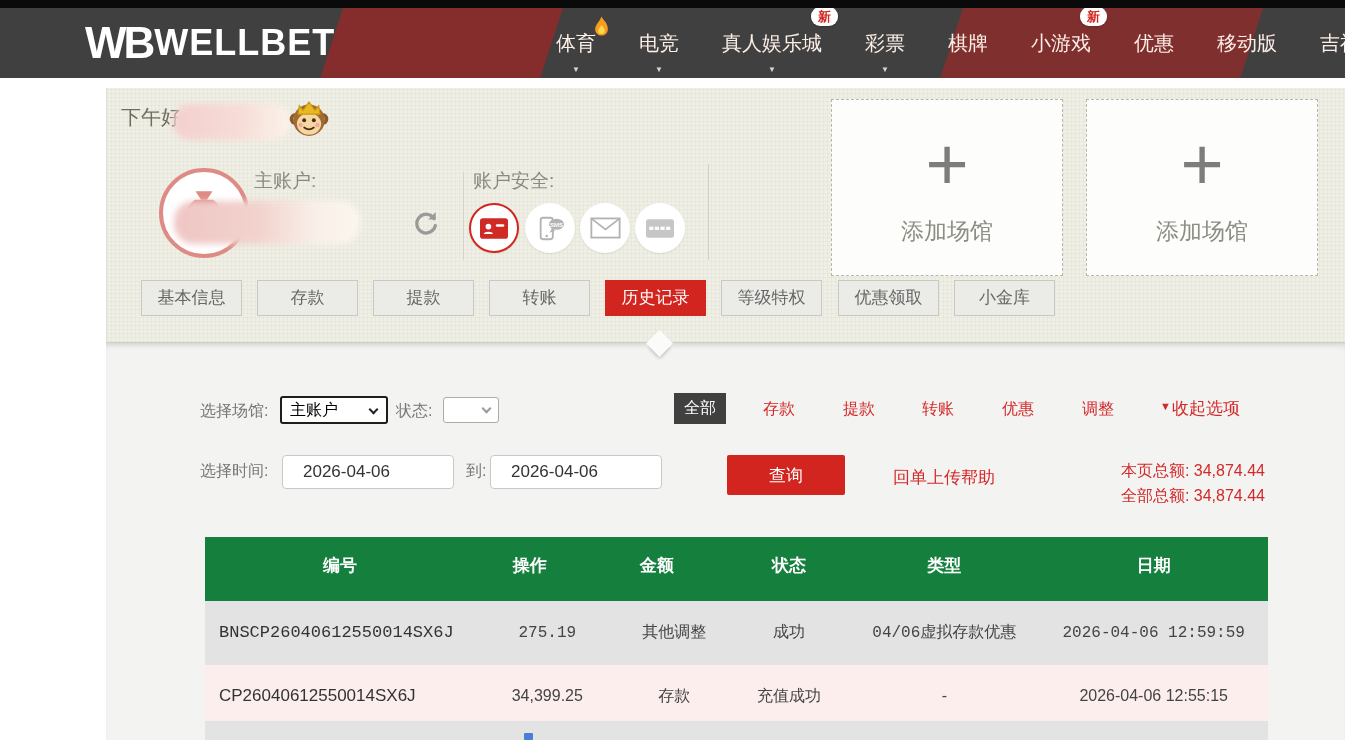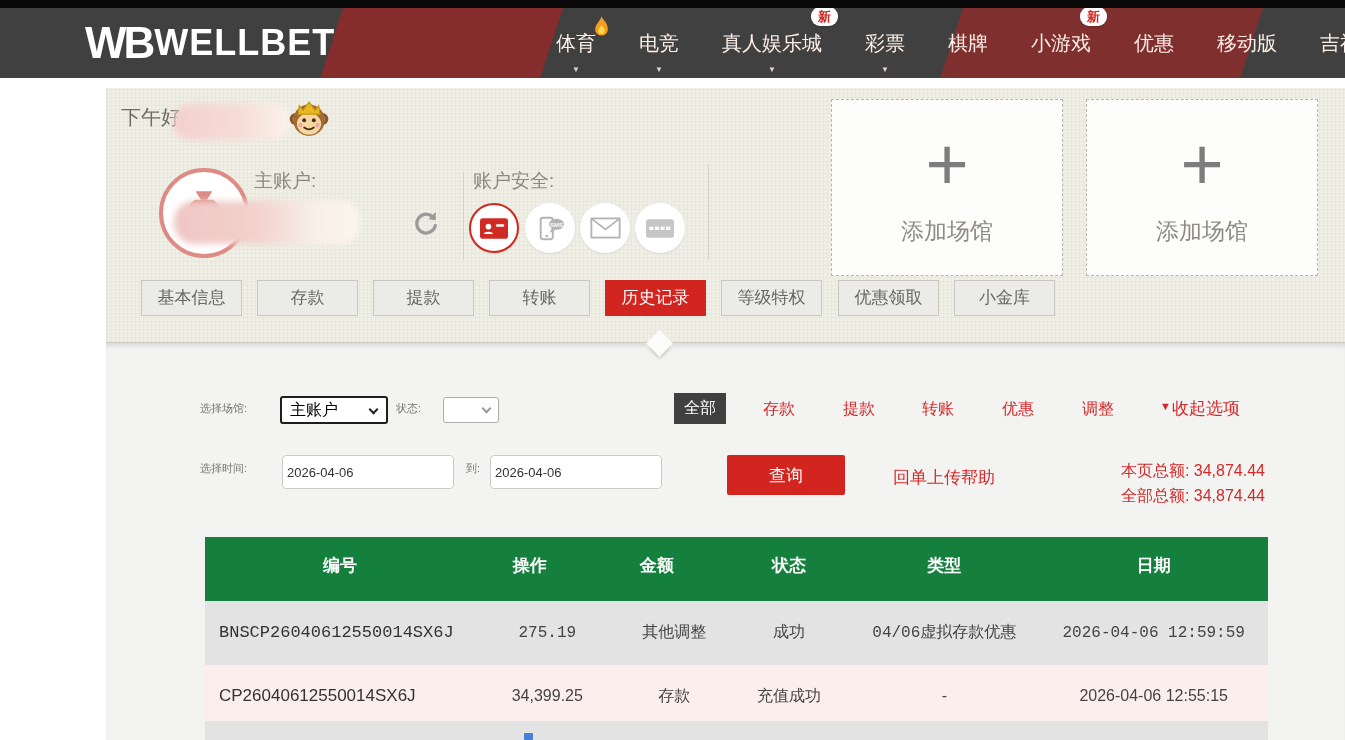--- a/index.html
+++ b/index.html
@@ -55,34 +55,34 @@
   .tab { position:absolute; top:192px; width:101px; height:36px; background:#ebebe7; border:1px solid #c9c9c3;
     color:#666; font-size:17px; text-align:center; line-height:34px; cursor:pointer; white-space:nowrap; }
   .tab.active { background:#d2251f; border-color:#d2251f; color:#fff; }
 
   .diamond { position:absolute; left:650px; top:334px; width:19px; height:19px; background:#fbfbf9;
     transform:rotate(45deg); z-index:6; box-shadow:3px 3px 4px -2px rgba(0,0,0,.25); }
 
   
   .content { position:absolute; left:106px; top:343px; width:1239px; height:397px; background:#f3f3f1;
     box-shadow:inset 0 5px 6px -4px rgba(0,0,0,.18); }
-  .flabel { position:absolute; font-size:11px; color:#777; }
+  .flabel { position:absolute; font-size:16px; color:#777; }
   .fake-select { position:absolute; background:#fff; border-radius:3px; display:flex; align-items:center; cursor:pointer; }
   .venue-select { left:174px; top:53px; width:108px; height:28px; border:2px solid #1e1e1e; padding-left:8px; font-size:16px; color:#000; }
   .status-select { left:337px; top:54px; width:56px; height:26px; border:1px solid #ababab; }
   .chev { width:7px; height:7px; border-right:2px solid #222; border-bottom:2px solid #222; transform:rotate(45deg); position:absolute; right:9px; top:8px; }
   .chev.gray { border-color:#9a9a9a; top:7px; right:8px; }
 
   .type-link { position:absolute; top:56px; font-size:16px; color:#d4292a; cursor:pointer; white-space:nowrap; }
   .type-link.active { top:50px; background:#404040; color:#fff; padding:5px 10px; }
   .collapse { position:absolute; left:1054px; top:54px; font-size:17px; color:#d4292a; cursor:pointer; }
   .collapse .tri { font-size:11px; vertical-align:4px; margin-right:1px; }
 
   .date-input { position:absolute; top:112px; width:172px; height:34px; border:1px solid #c9c9c9; border-radius:4px;
-    background:#fff; font-size:13px; color:#333; padding-left:4px; font-family:"Liberation Sans","DejaVu Sans",sans-serif; }
+    background:#fff; font-size:17px; color:#333; padding-left:20px; font-family:"Liberation Sans","DejaVu Sans",sans-serif; }
   .query-btn { position:absolute; left:621px; top:112px; width:118px; height:40px; background:#d2251f; color:#fff;
     font-size:17px; border:none; border-radius:2px; cursor:pointer; font-family:inherit; }
   .receipt-help { position:absolute; left:787px; top:123px; font-size:17px; color:#d4292a; cursor:pointer; }
   .totals { position:absolute; right:80px; top:115px; text-align:right; font-size:16px; color:#d4292a; line-height:25px; }
 
   
   .hist-table { position:absolute; left:99px; top:194px; width:1063px; }
   .t-row { display:flex; width:100%; }
   .t-head { background:#15803d; height:64px; }
   .t-head .t-cell { color:#fff; font-weight:bold; font-size:17px; line-height:58px; }

